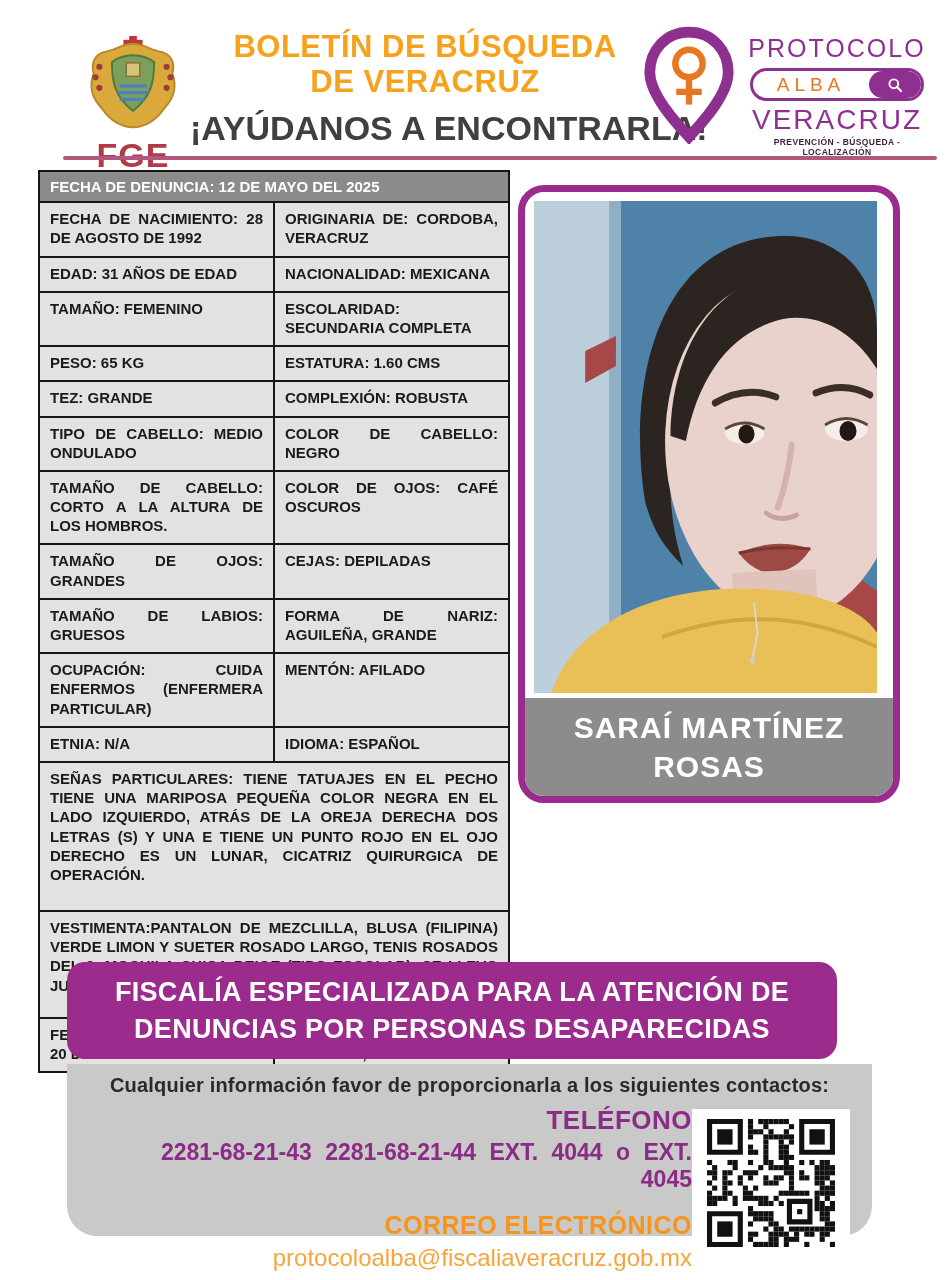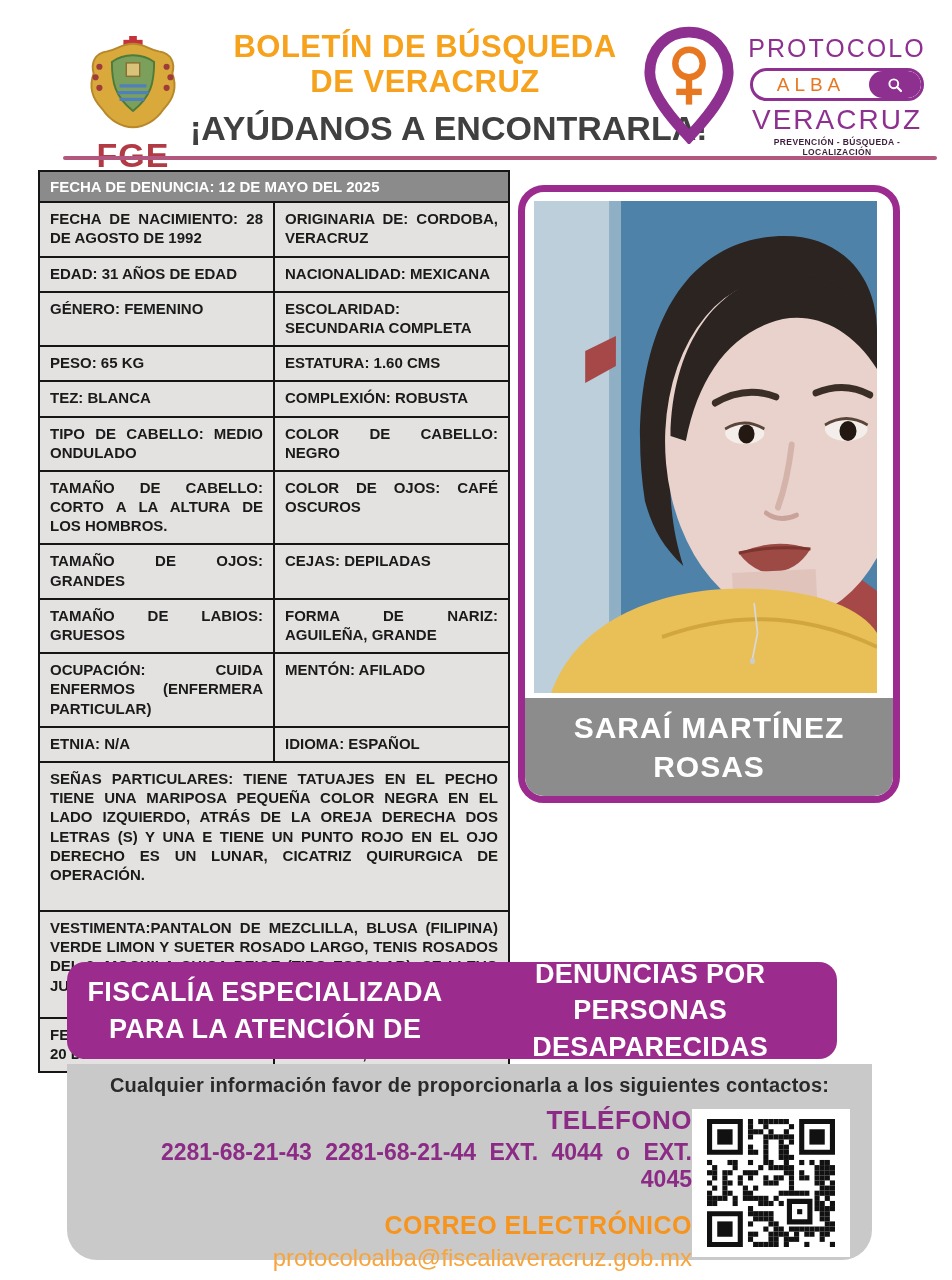--- a/index.html
+++ b/index.html
@@ -41,25 +41,25 @@
   .photo-card{position:absolute;left:518px;top:185px;width:382px;height:618px;box-sizing:border-box;
               border:7px solid #9b2b8f;border-radius:26px;background:#ffffff;overflow:hidden;
               display:flex;flex-direction:column;}
   .photo-area{margin:9px 16px 5px 9px;height:492px;flex:0 0 auto;overflow:hidden;}
   .photo-area svg{display:block;width:100%;height:100%;}
   .name-plate{flex:1;background:#8c8c8c;display:flex;flex-direction:column;align-items:center;justify-content:center;}
   .name-line{color:#ffffff;font-size:30px;font-weight:800;letter-spacing:1px;line-height:1.3;text-align:center;}
 
   
   .banner{position:absolute;left:67px;top:962px;width:770px;height:97px;background:#9b2b8c;border-radius:18px;
-          display:flex;flex-direction:row;align-items:center;justify-content:center;}
+          display:flex;flex-direction:column;align-items:center;justify-content:center;}
   .banner div{color:#ffffff;font-size:27px;font-weight:800;line-height:1.35;letter-spacing:.3px;text-align:center;}
 
   
-  .contact-box{position:absolute;left:67px;top:1064px;width:805px;height:196px;background:#c9c9c9;
+  .contact-box{position:absolute;left:67px;top:1064px;width:805px;height:172px;background:#c9c9c9;
                border-radius:0 0 30px 30px;box-sizing:border-box;}
   .contact-intro{font-size:20px;font-weight:800;color:#2a2a2a;text-align:center;margin-top:10px;letter-spacing:.2px;}
   .contact-row{display:flex;margin-top:2px;}
   .contact-texts{flex:1;text-align:right;padding-left:80px;}
   .phone-label{font-size:26px;font-weight:800;color:#8c2b86;margin-top:6px;letter-spacing:.5px;}
   .phone-numbers{font-size:23px;font-weight:800;color:#8c2b86;margin-top:3px;word-spacing:7px;}
   .email-label{font-size:25px;font-weight:800;color:#f7941d;margin-top:18px;letter-spacing:.5px;}
   .email{font-size:24px;font-weight:400;color:#f7a43d;margin-top:4px;}
   .qr-box{flex:0 0 auto;width:138px;height:128px;background:#ffffff;margin:10px 22px 0 0;padding:10px;}
   .qr-box svg{display:block;width:100%;height:100%;}
@@ -129,29 +129,29 @@
         </tr>
     <tr>
           <td>FECHA DE NACIMIENTO: 28 DE AGOSTO DE 1992</td>
           <td>ORIGINARIA DE: CORDOBA, VERACRUZ</td>
         </tr>
     <tr>
           <td>EDAD: 31 AÑOS DE EDAD</td>
           <td>NACIONALIDAD: MEXICANA</td>
         </tr>
     <tr>
-          <td>GÉNERO: FEMENINO</td>
+          <td>TAMAÑO: FEMENINO</td>
           <td>ESCOLARIDAD: SECUNDARIA COMPLETA</td>
         </tr>
     <tr>
           <td>PESO: 65 KG</td>
           <td>ESTATURA: 1.60 CMS</td>
         </tr>
     <tr>
-          <td>TEZ: BLANCA</td>
+          <td>TEZ: GRANDE</td>
           <td>COMPLEXIÓN: ROBUSTA</td>
         </tr>
     <tr>
           <td>TIPO DE CABELLO: MEDIO ONDULADO</td>
           <td>COLOR DE CABELLO: NEGRO</td>
         </tr>
     <tr>
           <td>TAMAÑO DE CABELLO: CORTO A LA ALTURA DE LOS HOMBROS.</td>
           <td>COLOR DE OJOS: CAFÉ OSCUROS</td>
         </tr>

